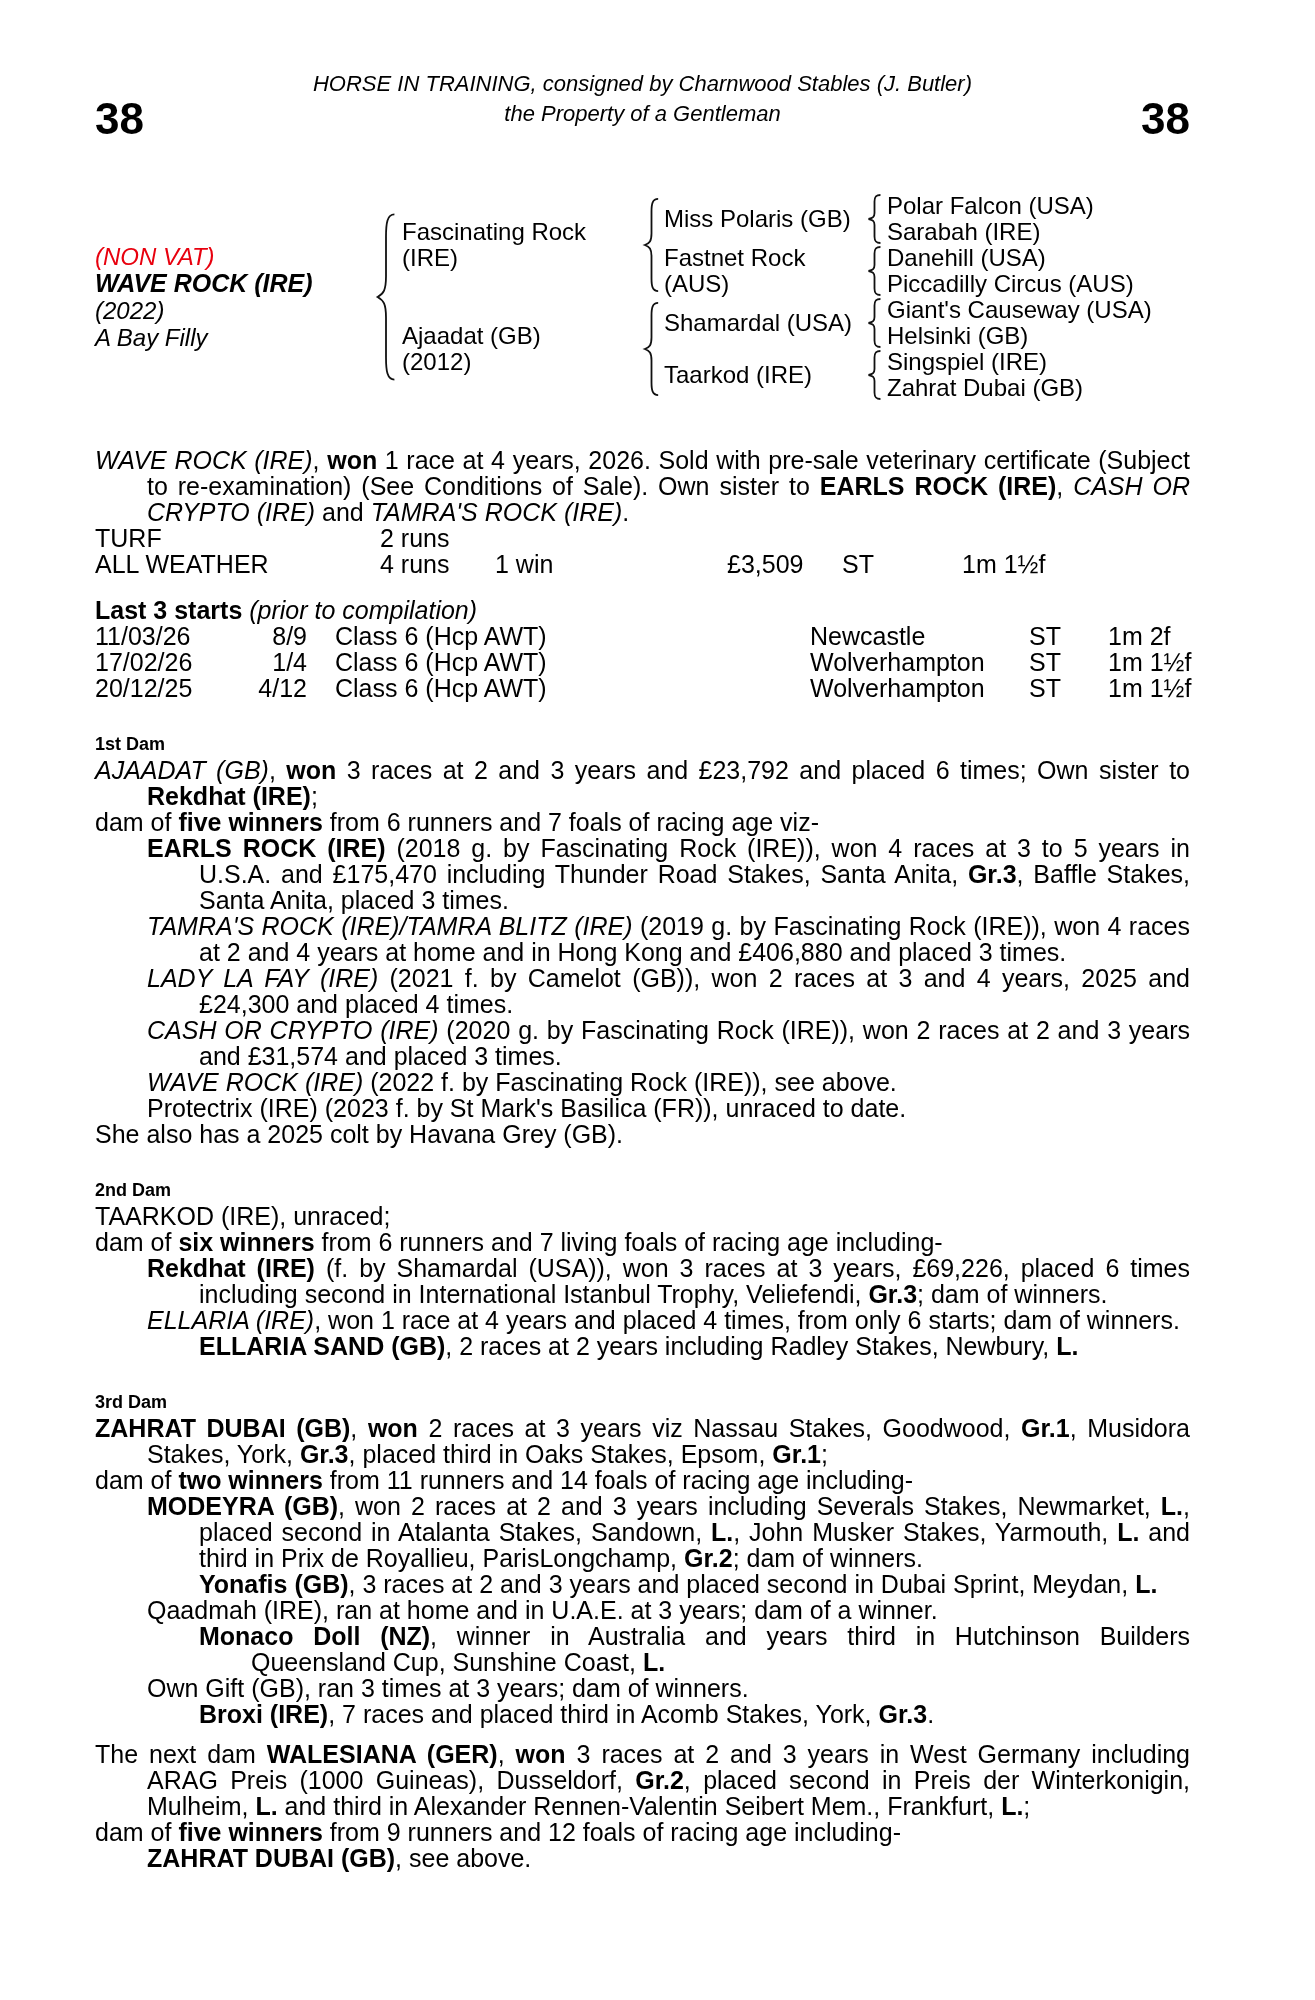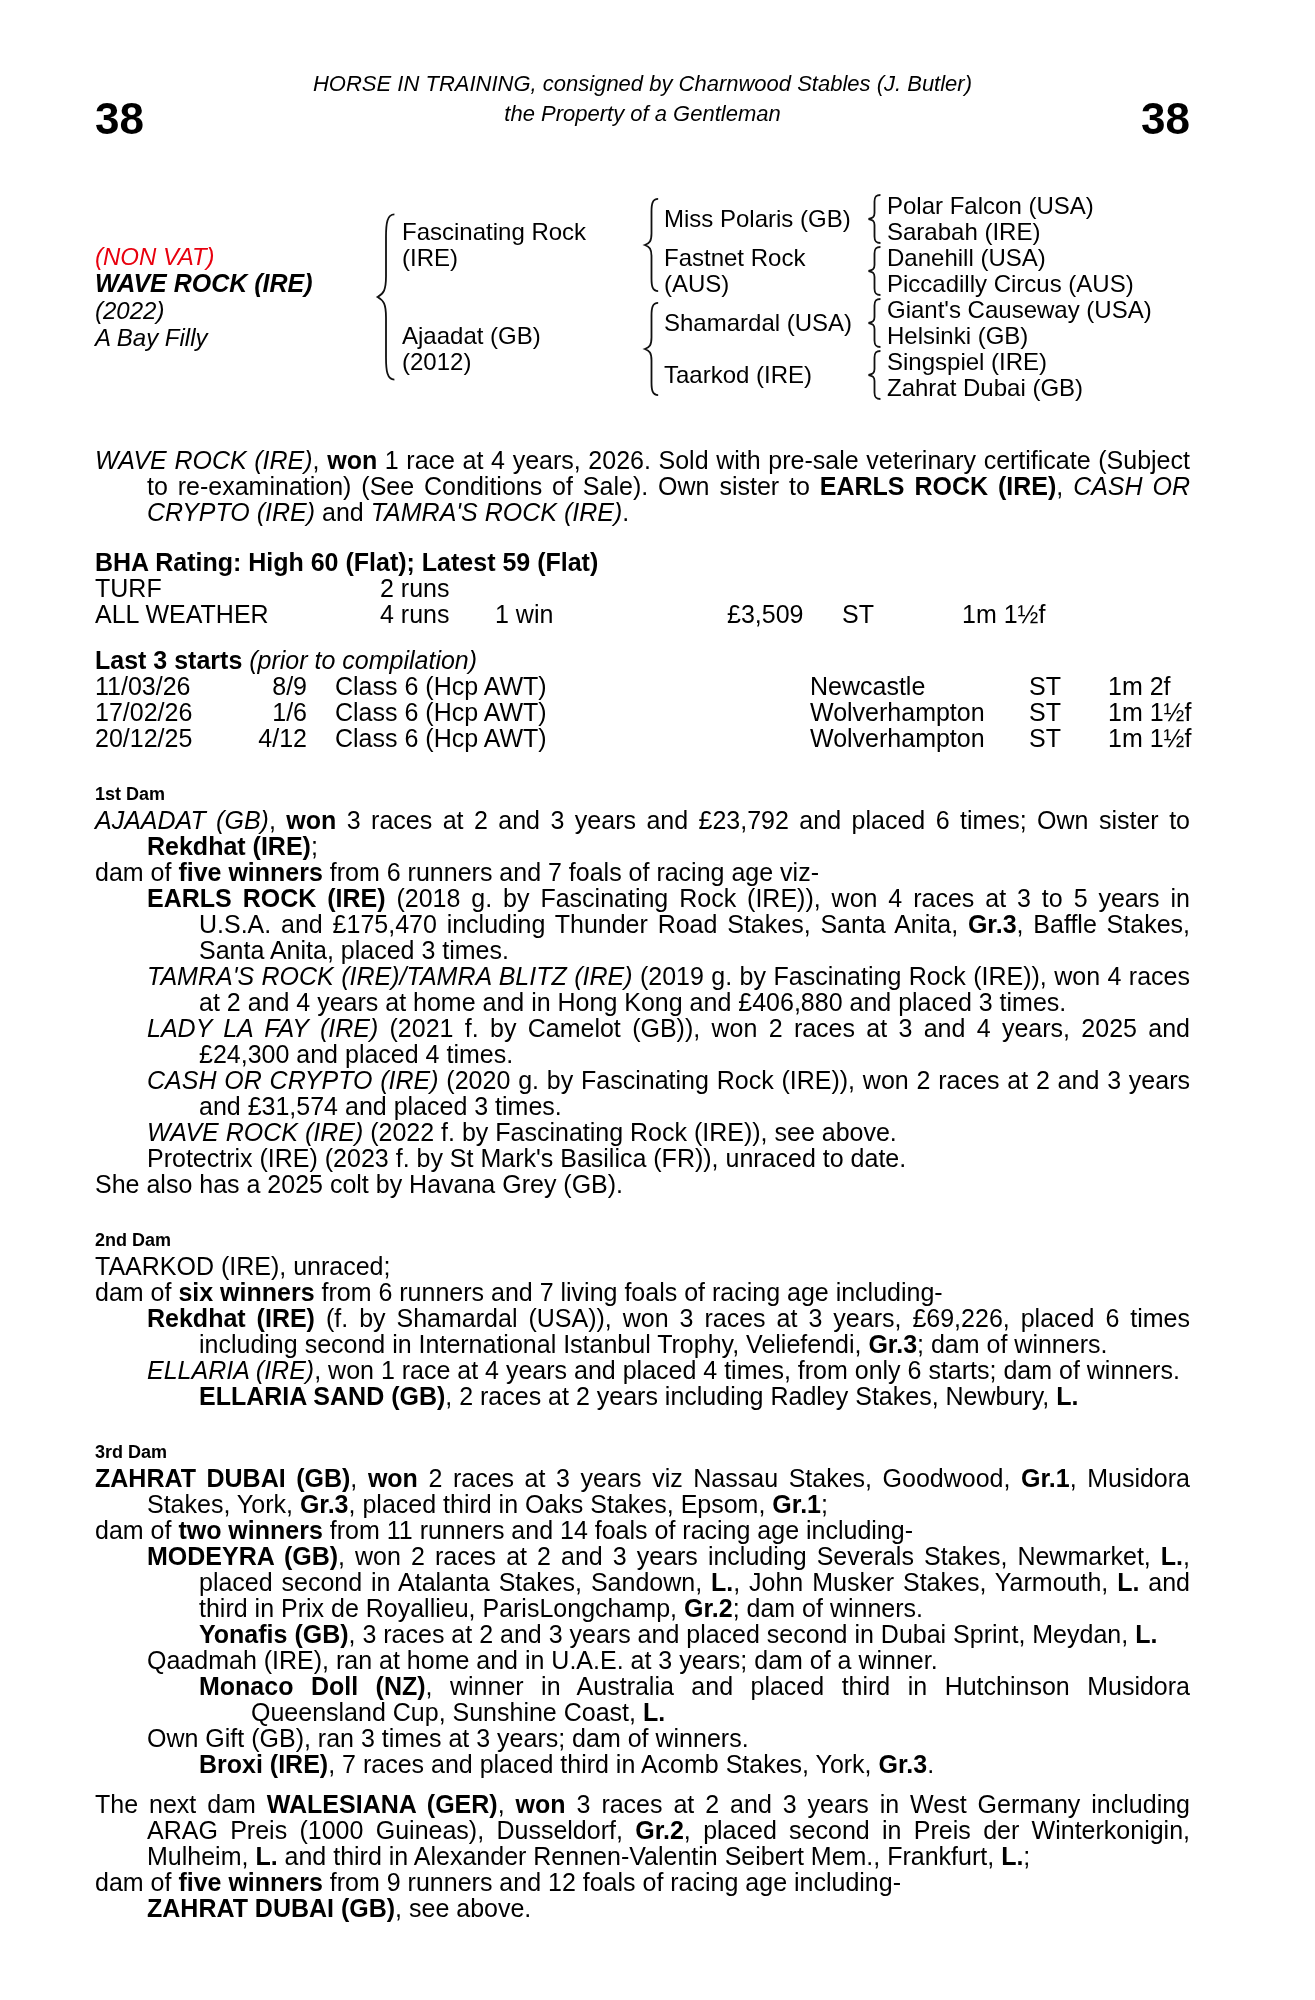--- a/index.html
+++ b/index.html
@@ -165,21 +165,20 @@
             </div>
           </div>
         </div>
       </div>
 
     </div>
   </div>
 
   <p class="para ind0 race-record"><span class="seg-i">WAVE ROCK (IRE)</span><span>, </span><span class="seg-b">won</span><span> 1 race at 4 years, 2026. Sold with pre-sale veterinary certificate (Subject to re-examination) (See Conditions of Sale). Own sister to </span><span class="seg-b">EARLS ROCK (IRE)</span><span>, </span><span class="seg-i">CASH OR CRYPTO (IRE)</span><span> and </span><span class="seg-i">TAMRA'S ROCK (IRE)</span><span>.</span></p>
 
-  <div class="bha">BHA Rating: High 60 (Flat); Latest 59 (Flat)</div>
 
   <div>
     <div class="stats-row">
       <div>TURF</div>
       <div>2 runs</div>
       <div></div>
       <div></div>
       <div></div>
       <div></div>
     </div>
@@ -198,21 +197,21 @@
     <div class="l3row">
       <div>11/03/26</div>
       <div class="l3pos">8/9</div>
       <div class="l3race">Class 6 (Hcp AWT)</div>
       <div>Newcastle</div>
       <div>ST</div>
       <div>1m 2f</div>
     </div>
     <div class="l3row">
       <div>17/02/26</div>
-      <div class="l3pos">1/6</div>
+      <div class="l3pos">1/4</div>
       <div class="l3race">Class 6 (Hcp AWT)</div>
       <div>Wolverhampton</div>
       <div>ST</div>
       <div>1m 1½f</div>
     </div>
     <div class="l3row">
       <div>20/12/25</div>
       <div class="l3pos">4/12</div>
       <div class="l3race">Class 6 (Hcp AWT)</div>
       <div>Wolverhampton</div>
@@ -243,21 +242,21 @@
     <p class="para ind2"><span class="seg-b">ELLARIA SAND (GB)</span><span>, 2 races at 2 years including Radley Stakes, Newbury, </span><span class="seg-b">L.</span></p>
   </div>
 
   <div class="section">
     <div class="dam-heading">3rd Dam</div>
     <p class="para ind0"><span class="seg-b">ZAHRAT DUBAI (GB)</span><span>, </span><span class="seg-b">won</span><span> 2 races at 3 years viz Nassau Stakes, Goodwood, </span><span class="seg-b">Gr.1</span><span>, Musidora Stakes, York, </span><span class="seg-b">Gr.3</span><span>, placed third in Oaks Stakes, Epsom, </span><span class="seg-b">Gr.1</span><span>;</span></p>
     <p class="para"><span>dam of </span><span class="seg-b">two winners</span><span> from 11 runners and 14 foals of racing age including-</span></p>
     <p class="para ind1"><span class="seg-b">MODEYRA (GB)</span><span>, won 2 races at 2 and 3 years including Severals Stakes, Newmarket, </span><span class="seg-b">L.</span><span>, placed second in Atalanta Stakes, Sandown, </span><span class="seg-b">L.</span><span>, John Musker Stakes, Yarmouth, </span><span class="seg-b">L.</span><span> and third in Prix de Royallieu, ParisLongchamp, </span><span class="seg-b">Gr.2</span><span>; dam of winners.</span></p>
     <p class="para ind2"><span class="seg-b">Yonafis (GB)</span><span>, 3 races at 2 and 3 years and placed second in Dubai Sprint, Meydan, </span><span class="seg-b">L.</span></p>
     <p class="para ind1"><span>Qaadmah (IRE), ran at home and in U.A.E. at 3 years; dam of a winner.</span></p>
-    <p class="para ind2"><span class="seg-b">Monaco Doll (NZ)</span><span>, winner in Australia and placed third in Hutchinson Musidora Queensland Cup, Sunshine Coast, </span><span class="seg-b">L.</span></p>
+    <p class="para ind2"><span class="seg-b">Monaco Doll (NZ)</span><span>, winner in Australia and years third in Hutchinson Builders Queensland Cup, Sunshine Coast, </span><span class="seg-b">L.</span></p>
     <p class="para ind1"><span>Own Gift (GB), ran 3 times at 3 years; dam of winners.</span></p>
     <p class="para ind2"><span class="seg-b">Broxi (IRE)</span><span>, 7 races and placed third in Acomb Stakes, York, </span><span class="seg-b">Gr.3</span><span>.</span></p>
   </div>
 
   <div class="section tail">
     <p class="para ind0"><span>The next dam </span><span class="seg-b">WALESIANA (GER)</span><span>, </span><span class="seg-b">won</span><span> 3 races at 2 and 3 years in West Germany including ARAG Preis (1000 Guineas), Dusseldorf, </span><span class="seg-b">Gr.2</span><span>, placed second in Preis der Winterkonigin, Mulheim, </span><span class="seg-b">L.</span><span> and third in Alexander Rennen-Valentin Seibert Mem., Frankfurt, </span><span class="seg-b">L.</span><span>;</span></p>
     <p class="para"><span>dam of </span><span class="seg-b">five winners</span><span> from 9 runners and 12 foals of racing age including-</span></p>
     <p class="para ind1"><span class="seg-b">ZAHRAT DUBAI (GB)</span><span>, see above.</span></p>
   </div>
 

